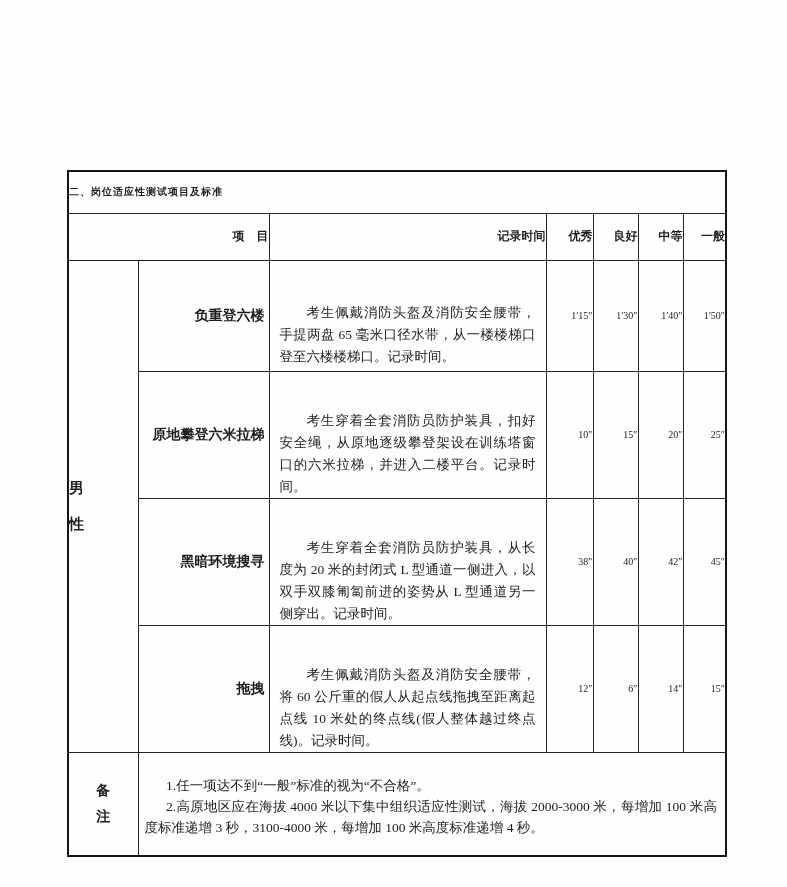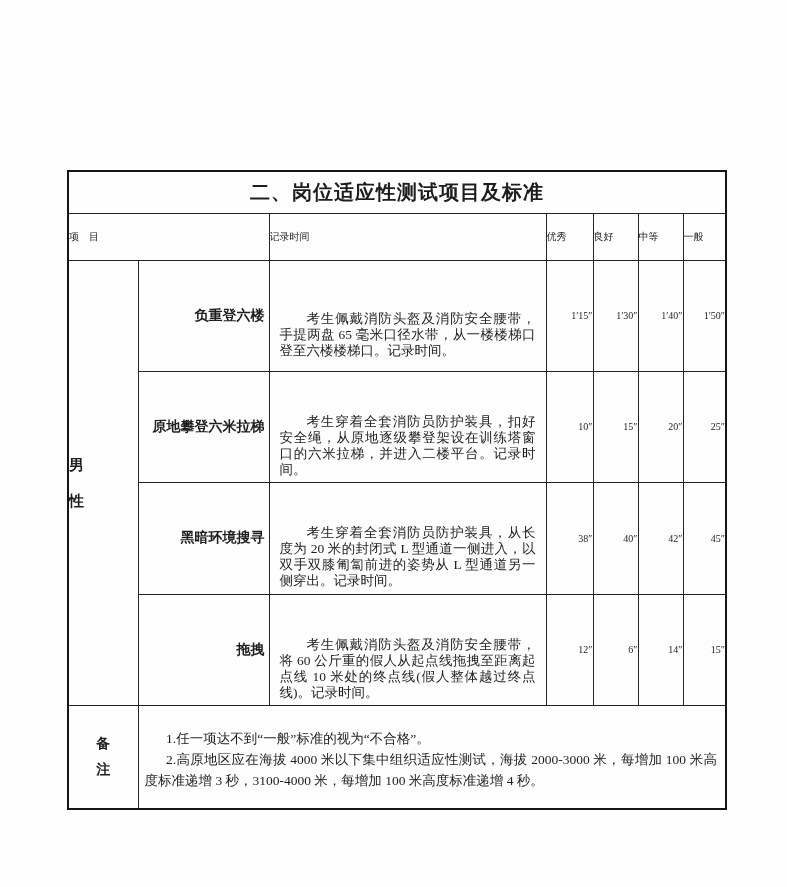--- a/index.html
+++ b/index.html
@@ -31,31 +31,30 @@
   
   tr.r-title  { height: 42px; }
   tr.r-header { height: 47px; }
   tr.r-data1  { height: 111px; }
   tr.r-data2  { height: 111px; }
   tr.r-data3  { height: 112px; }
   tr.r-data4  { height: 111px; }
   tr.r-notes  { height: 104px; }
 
   .title-cell {
-    text-align: center;
     font-family: "Liberation Sans", "DejaVu Sans", sans-serif;
     font-weight: bold;
-    font-size: 20px;
+    font-size: 10px;
     letter-spacing: 1px;
   }
   .header-cell {
-    text-align: left;
+    text-align: right;
     font-family: "Liberation Sans", "DejaVu Sans", sans-serif;
-    font-weight: normal;
-    font-size: 10px;
+    font-weight: bold;
+    font-size: 12px;
   }
   .group-cell {
     text-align: left;
     font-weight: bold;
     font-size: 15px;
   }
   .group-cell .vstack {
     display: inline-block;
     width: 1.1em;
     line-height: 2.4;
@@ -67,21 +66,21 @@
     font-family: "Liberation Sans", "DejaVu Sans", sans-serif;
     font-weight: bold;
     font-size: 14px;
     padding: 0 4px;
   }
   .method-cell {
     padding: 0 10px;
     font-size: 13.5px;
   }
   .method-cell p {
-    line-height: 16px;
+    line-height: 22px;
     text-align: justify;
     text-indent: 2em;
     margin-top: 38px;
   }
   .score-cell {
     text-align: right;
     font-size: 10px;
   }
   .notes-label-cell {
     text-align: center;

